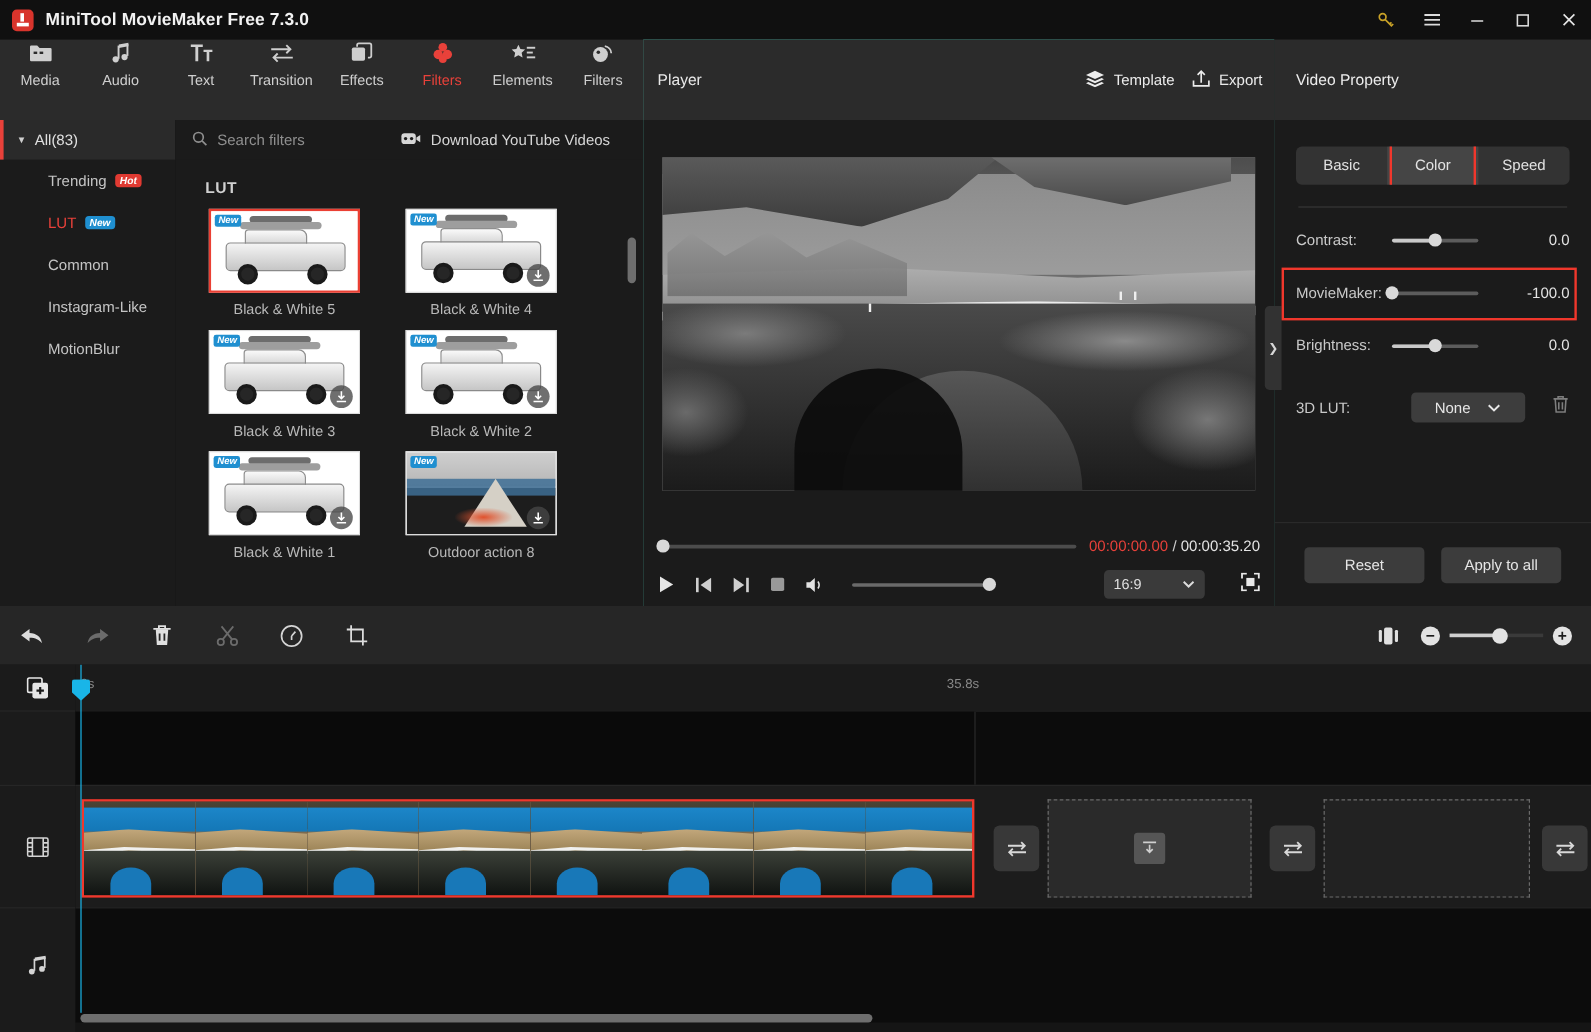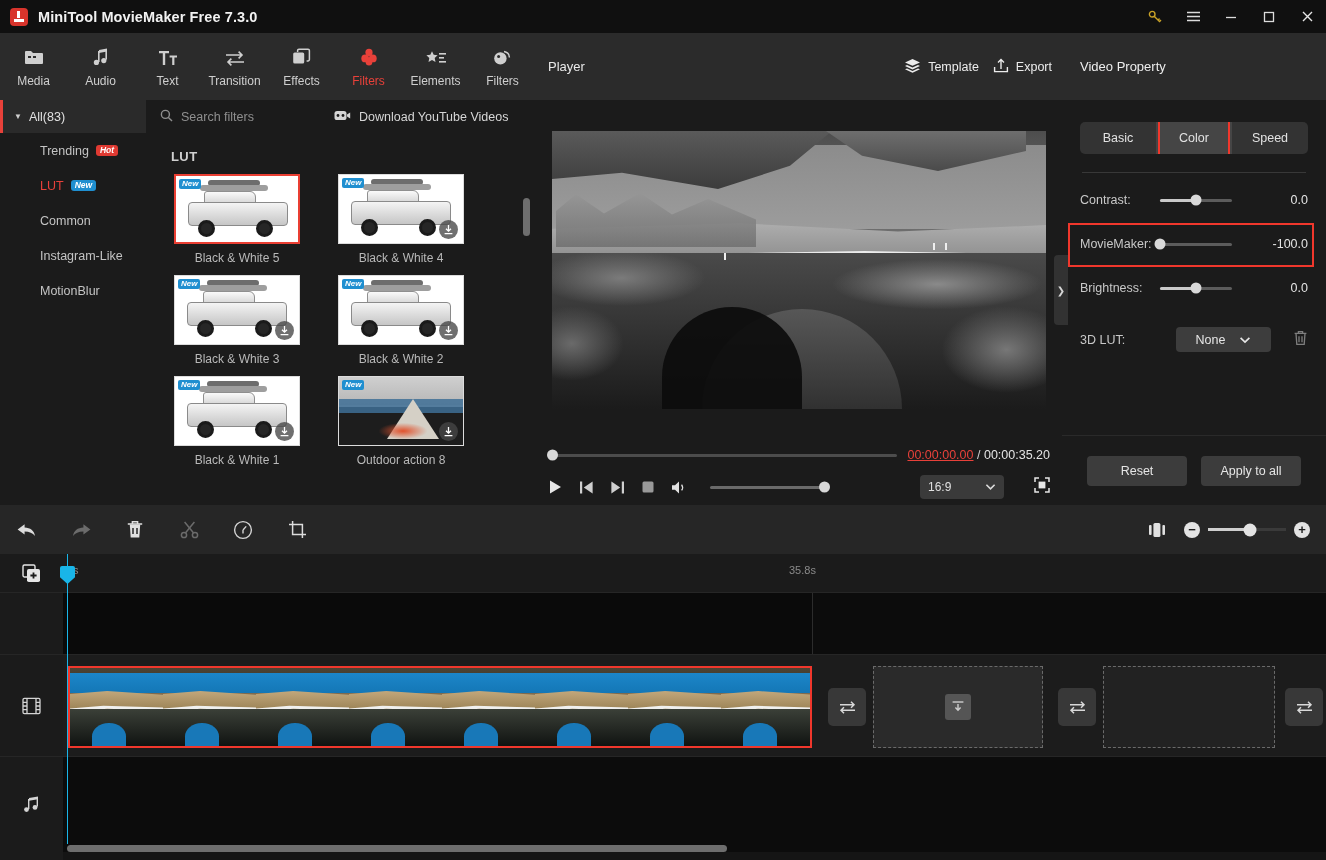--- a/index.html
+++ b/index.html
@@ -42,21 +42,21 @@
   .tb-btn.key { color: #c9a227; font-size: 14px; }
   .tb-btn svg { display: block; }
 
   
   .navbar {
     position: absolute; left: 0; top: 33px; width: 536px; height: 67px;
     background: #2b2b2b; display: flex; align-items: center;
   }
   .nav-item {
     width: 67px; height: 67px; display: flex; flex-direction: column;
-    align-items: center; justify-content: center; gap: 6px;
+    align-items: center; gap: 6px;
     color: #cfcfcf; font-size: 12px;
   }
   .nav-item .ni-ico { height: 22px; display: flex; align-items: center; justify-content: center; }
   .nav-item.active { color: #e8413a; }
   .nav-item .ni-label { line-height: 1; }
 
   
   .catbar {
     position: absolute; left: 0; top: 100px; width: 146px; height: 405px;
     background: #1b1b1b;
@@ -235,21 +235,21 @@
   .ctrl-bar { height: 65px; background: #1b1b1b; padding: 0 12px; }
   .seek-row { display: flex; align-items: center; height: 30px; gap: 10px; }
   .seek-track {
     position: relative; flex: 1; height: 3px; background: #4c4c4c; border-radius: 2px;
   }
   .seek-knob {
     position: absolute; left: -1px; top: 50%; transform: translateY(-50%);
     width: 11px; height: 11px; border-radius: 50%; background: #d8d8d8;
   }
   .time-text { font-size: 12.5px; white-space: nowrap; }
-  .time-cur { color: #e8413a; text-decoration: underline; }
+  .time-cur { color: #e8413a; }
   .time-sep { color: #d0d0d0; }
   .time-total { color: #e4e4e4; }
   .btn-row { display: flex; align-items: center; height: 34px; gap: 16px; }
   .pbtn { color: #e6e6e6; display: flex; align-items: center; }
   .vol-track {
     position: relative; width: 118px; height: 3px; background: #6a6a6a; border-radius: 2px;
     margin-left: 6px;
   }
   .vol-knob {
     position: absolute; right: -2px; top: 50%; transform: translateY(-50%);

